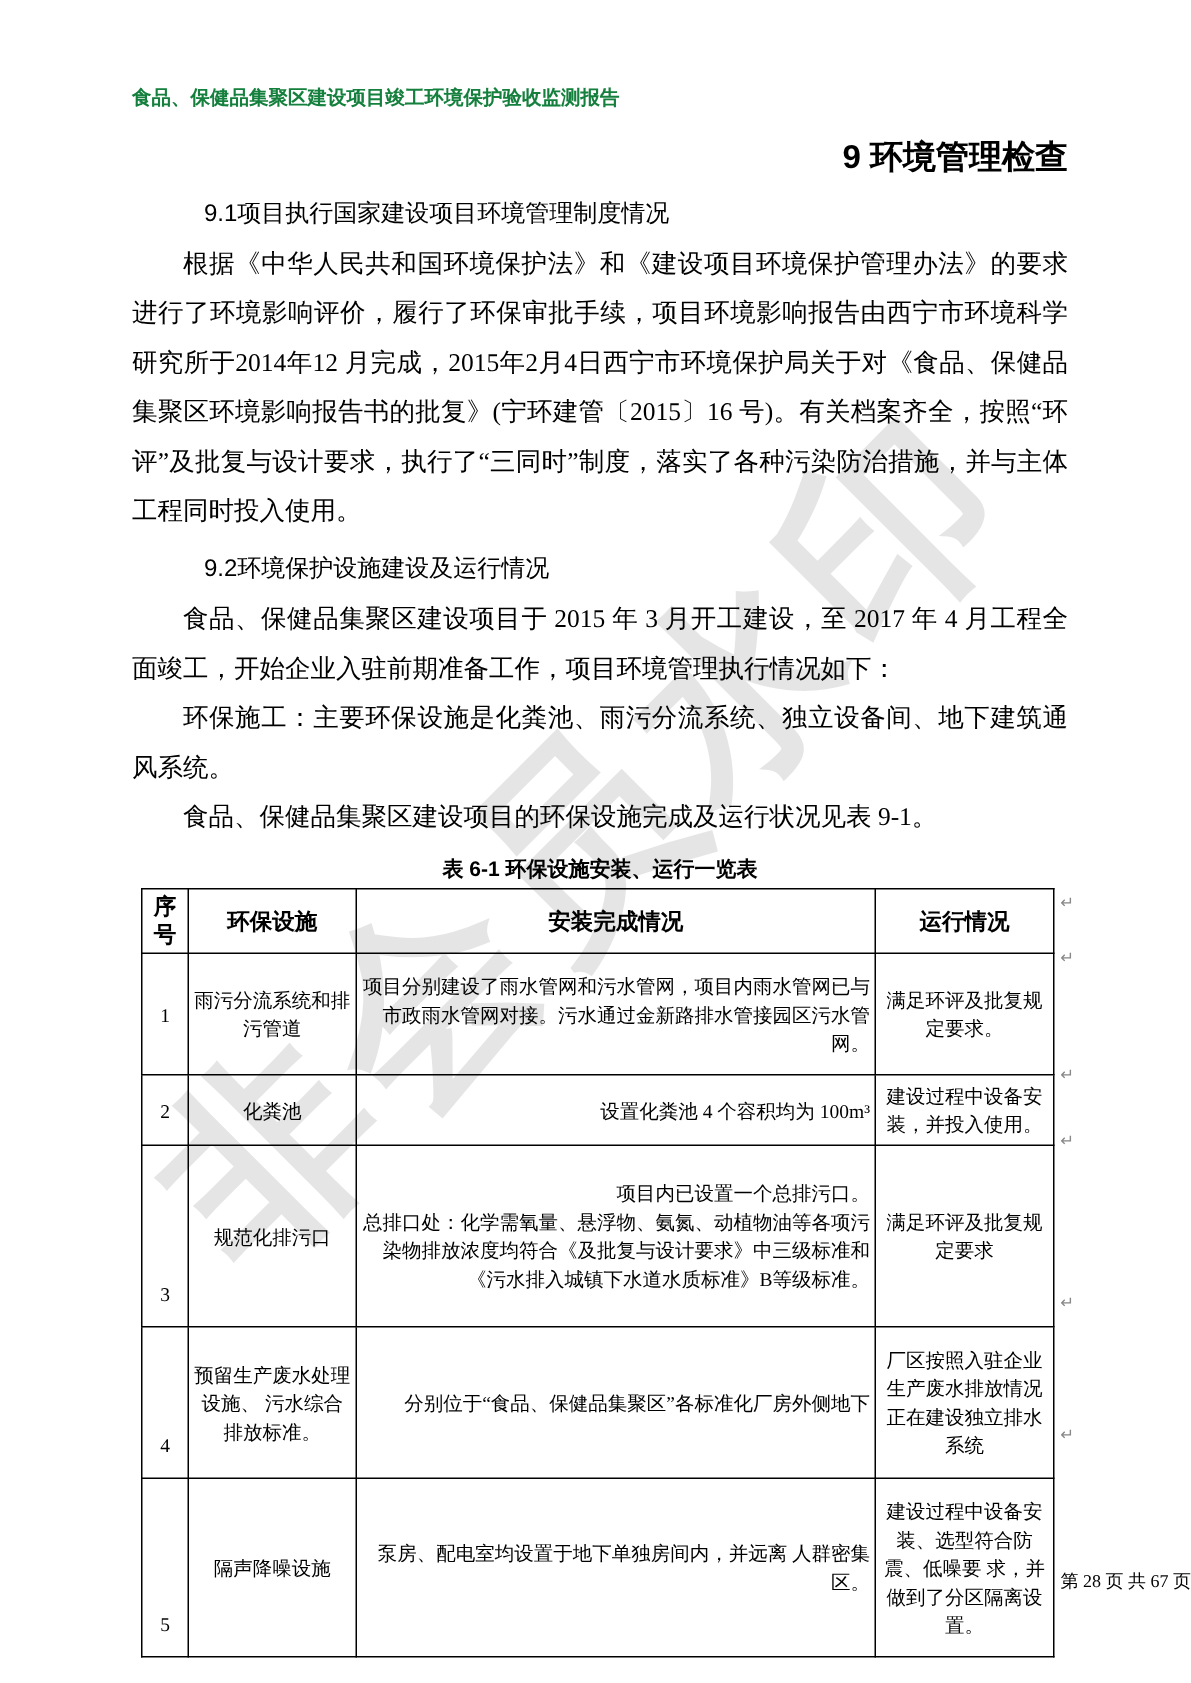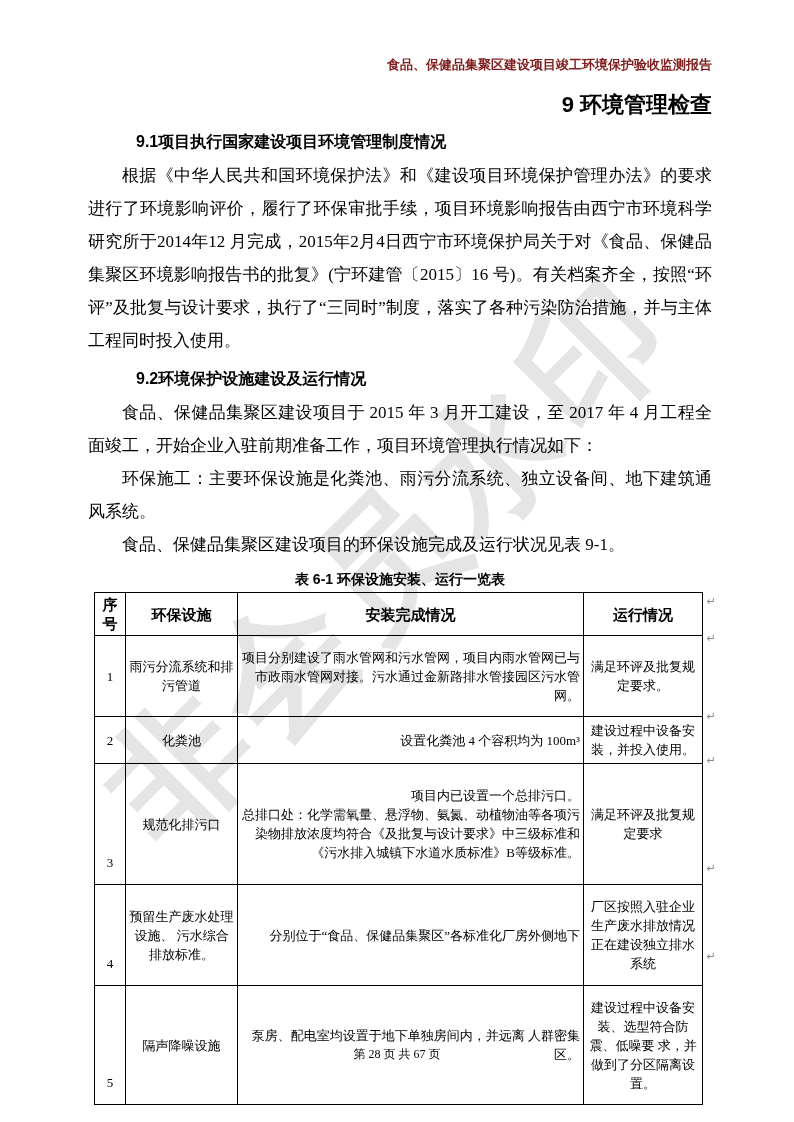--- a/index.html
+++ b/index.html
@@ -15,35 +15,35 @@
     position:absolute; left:390px; top:560px;
     transform:translate(-50%,-50%) rotate(-45deg);
     font-family:"Liberation Sans", sans-serif;
     font-size:138px; font-weight:bold;
     color:rgba(0,0,0,0.10);
     letter-spacing:8px; white-space:nowrap;
     z-index:0; pointer-events:none;
   }
   .content { position:relative; z-index:1; padding:56px 82px 0 88px; }
   .doc-header {
-    text-align:right;
+    text-align:left;
     font-family:"Liberation Sans", sans-serif;
     font-size:13px; font-weight:bold;
-    color:#7f1d1d;
+    color:#15803d;
     margin:0 0 6px 0;
   }
   h1.chapter {
     font-family:"Liberation Sans", sans-serif;
     font-size:22px; font-weight:bold;
     margin:16px 0 8px 30px;
     text-align:right;
   }
   h2.sec {
     font-family:"Liberation Sans", sans-serif;
-    font-size:16px; font-weight:bold;
+    font-size:16px; font-weight:normal;
     margin:12px 0 6px 48px;
   }
   p.body-p {
     font-size:17px; line-height:33px;
     text-indent:2em; text-align:justify;
     margin:0;
   }
   .tbl-caption {
     text-align:center;
     font-family:"Liberation Sans", sans-serif;
@@ -73,21 +73,21 @@
   table.env tbody tr:nth-child(n+3) td.cell-no { vertical-align:bottom; padding-bottom:12px; }
   table.env td p { margin:0; text-align:right; }
   table.env td p:empty { display:none; }
   .pmark {
     position:absolute; right:-14px;
     font-size:11px; color:#888;
     font-family:"DejaVu Sans", sans-serif;
   }
   .page-footer {
     position:absolute; top:1046px; left:0;
-    width:794px; text-align:center;
+    width:794px; text-align:right;
     font-size:12px; z-index:1;
   }
 </style>
 </head>
 <body>
 
 <div class="watermark">非会员水印</div>
 
 <div class="content">
 

